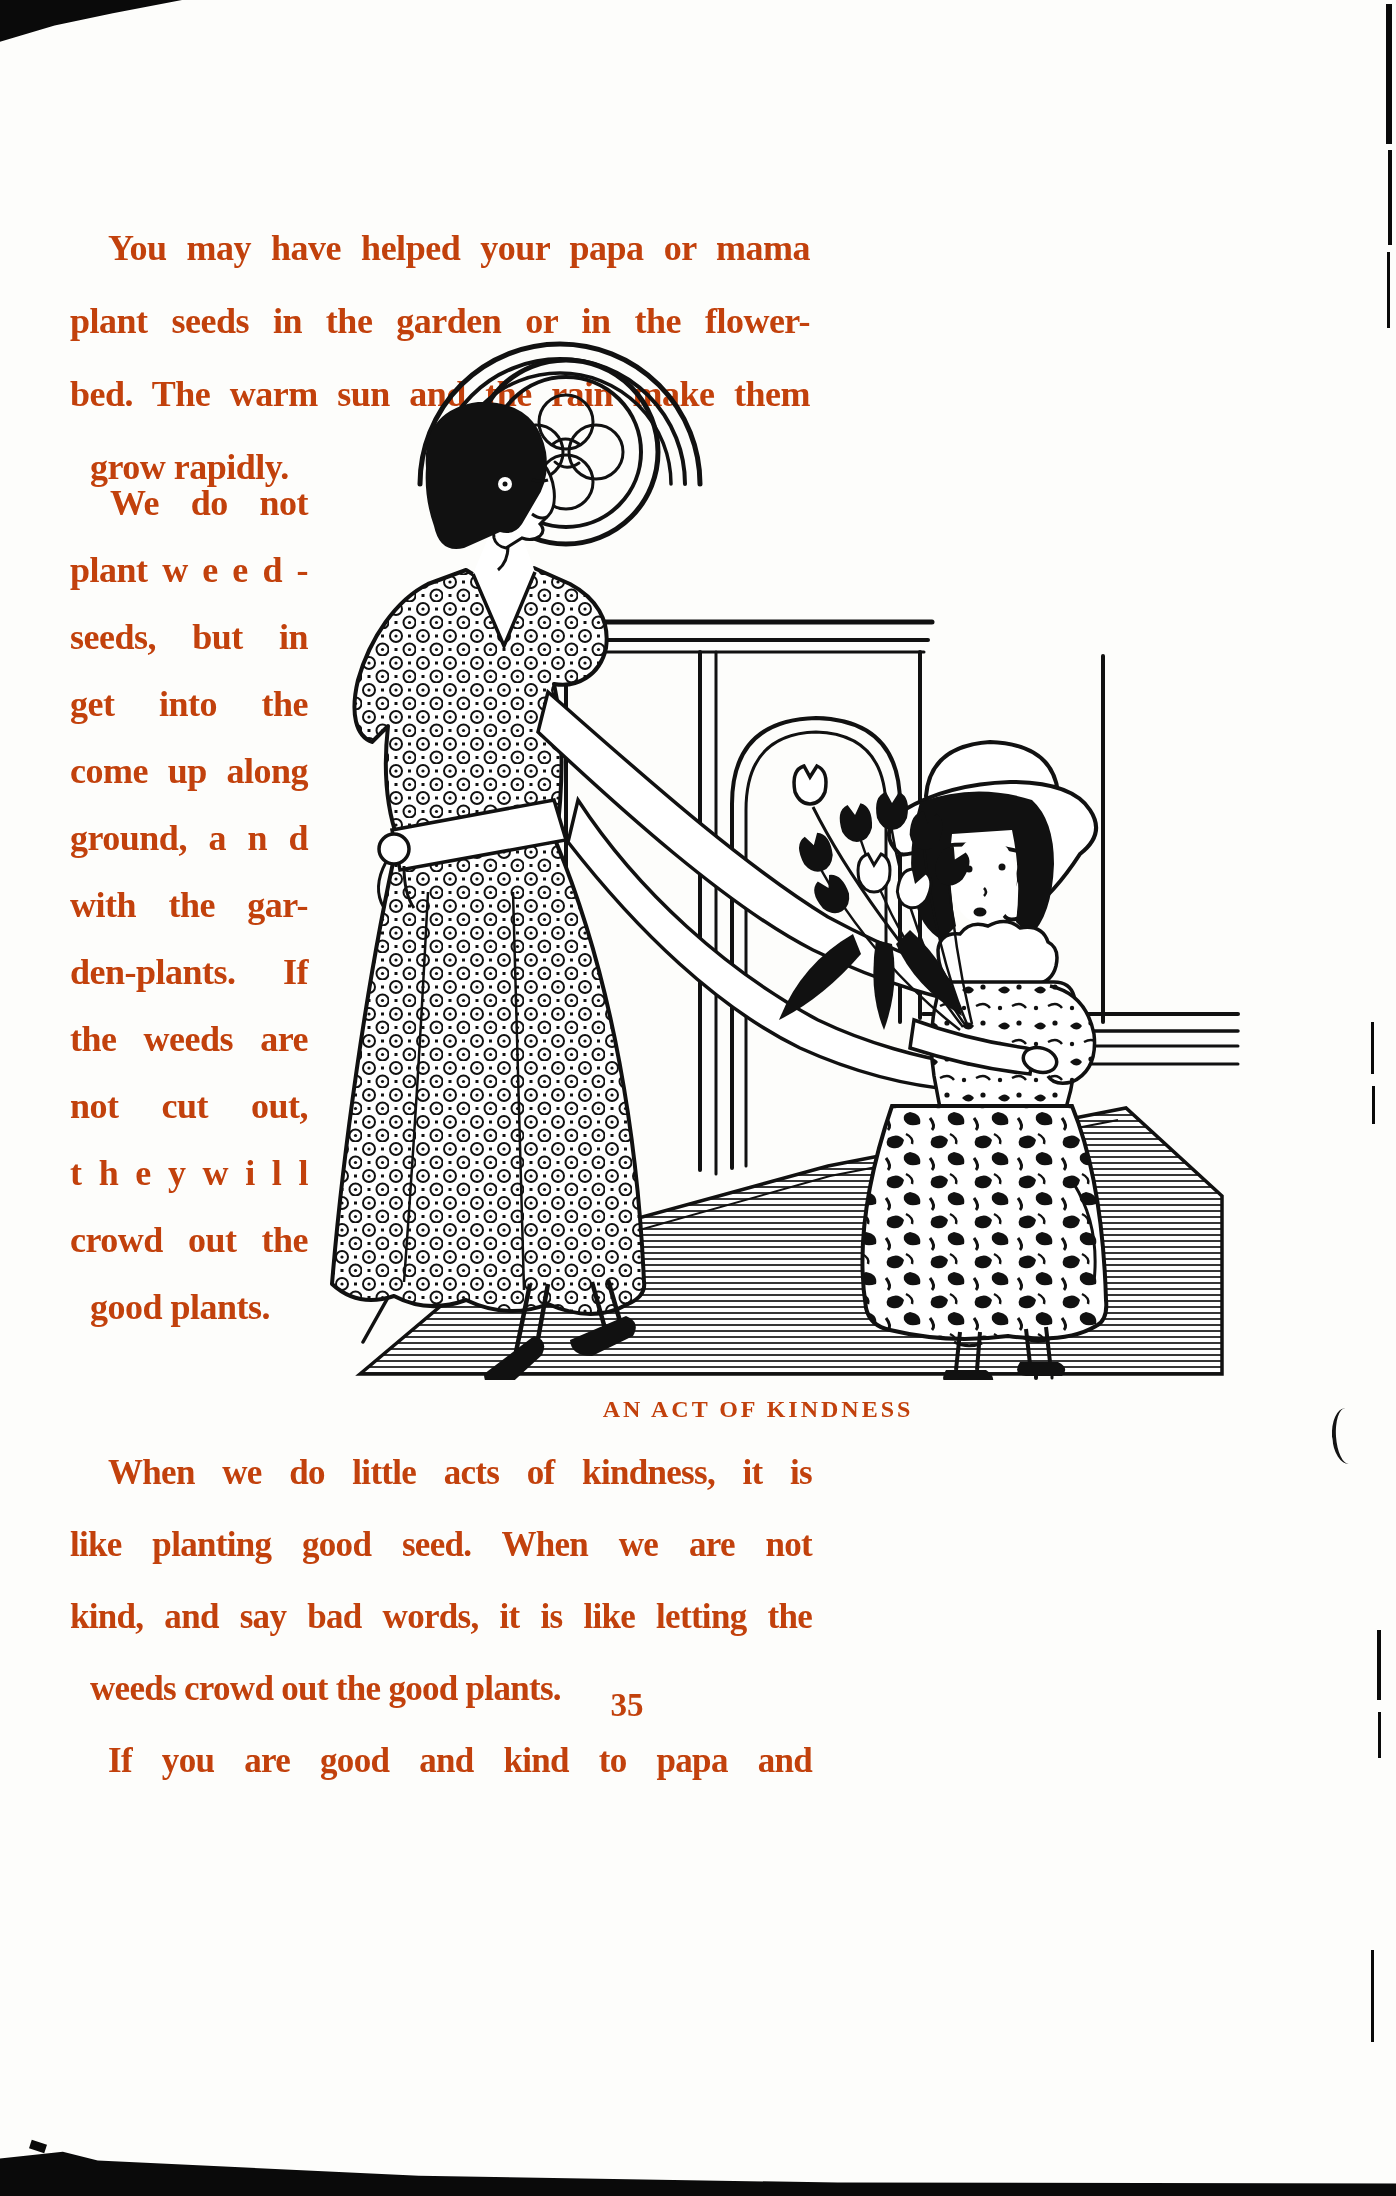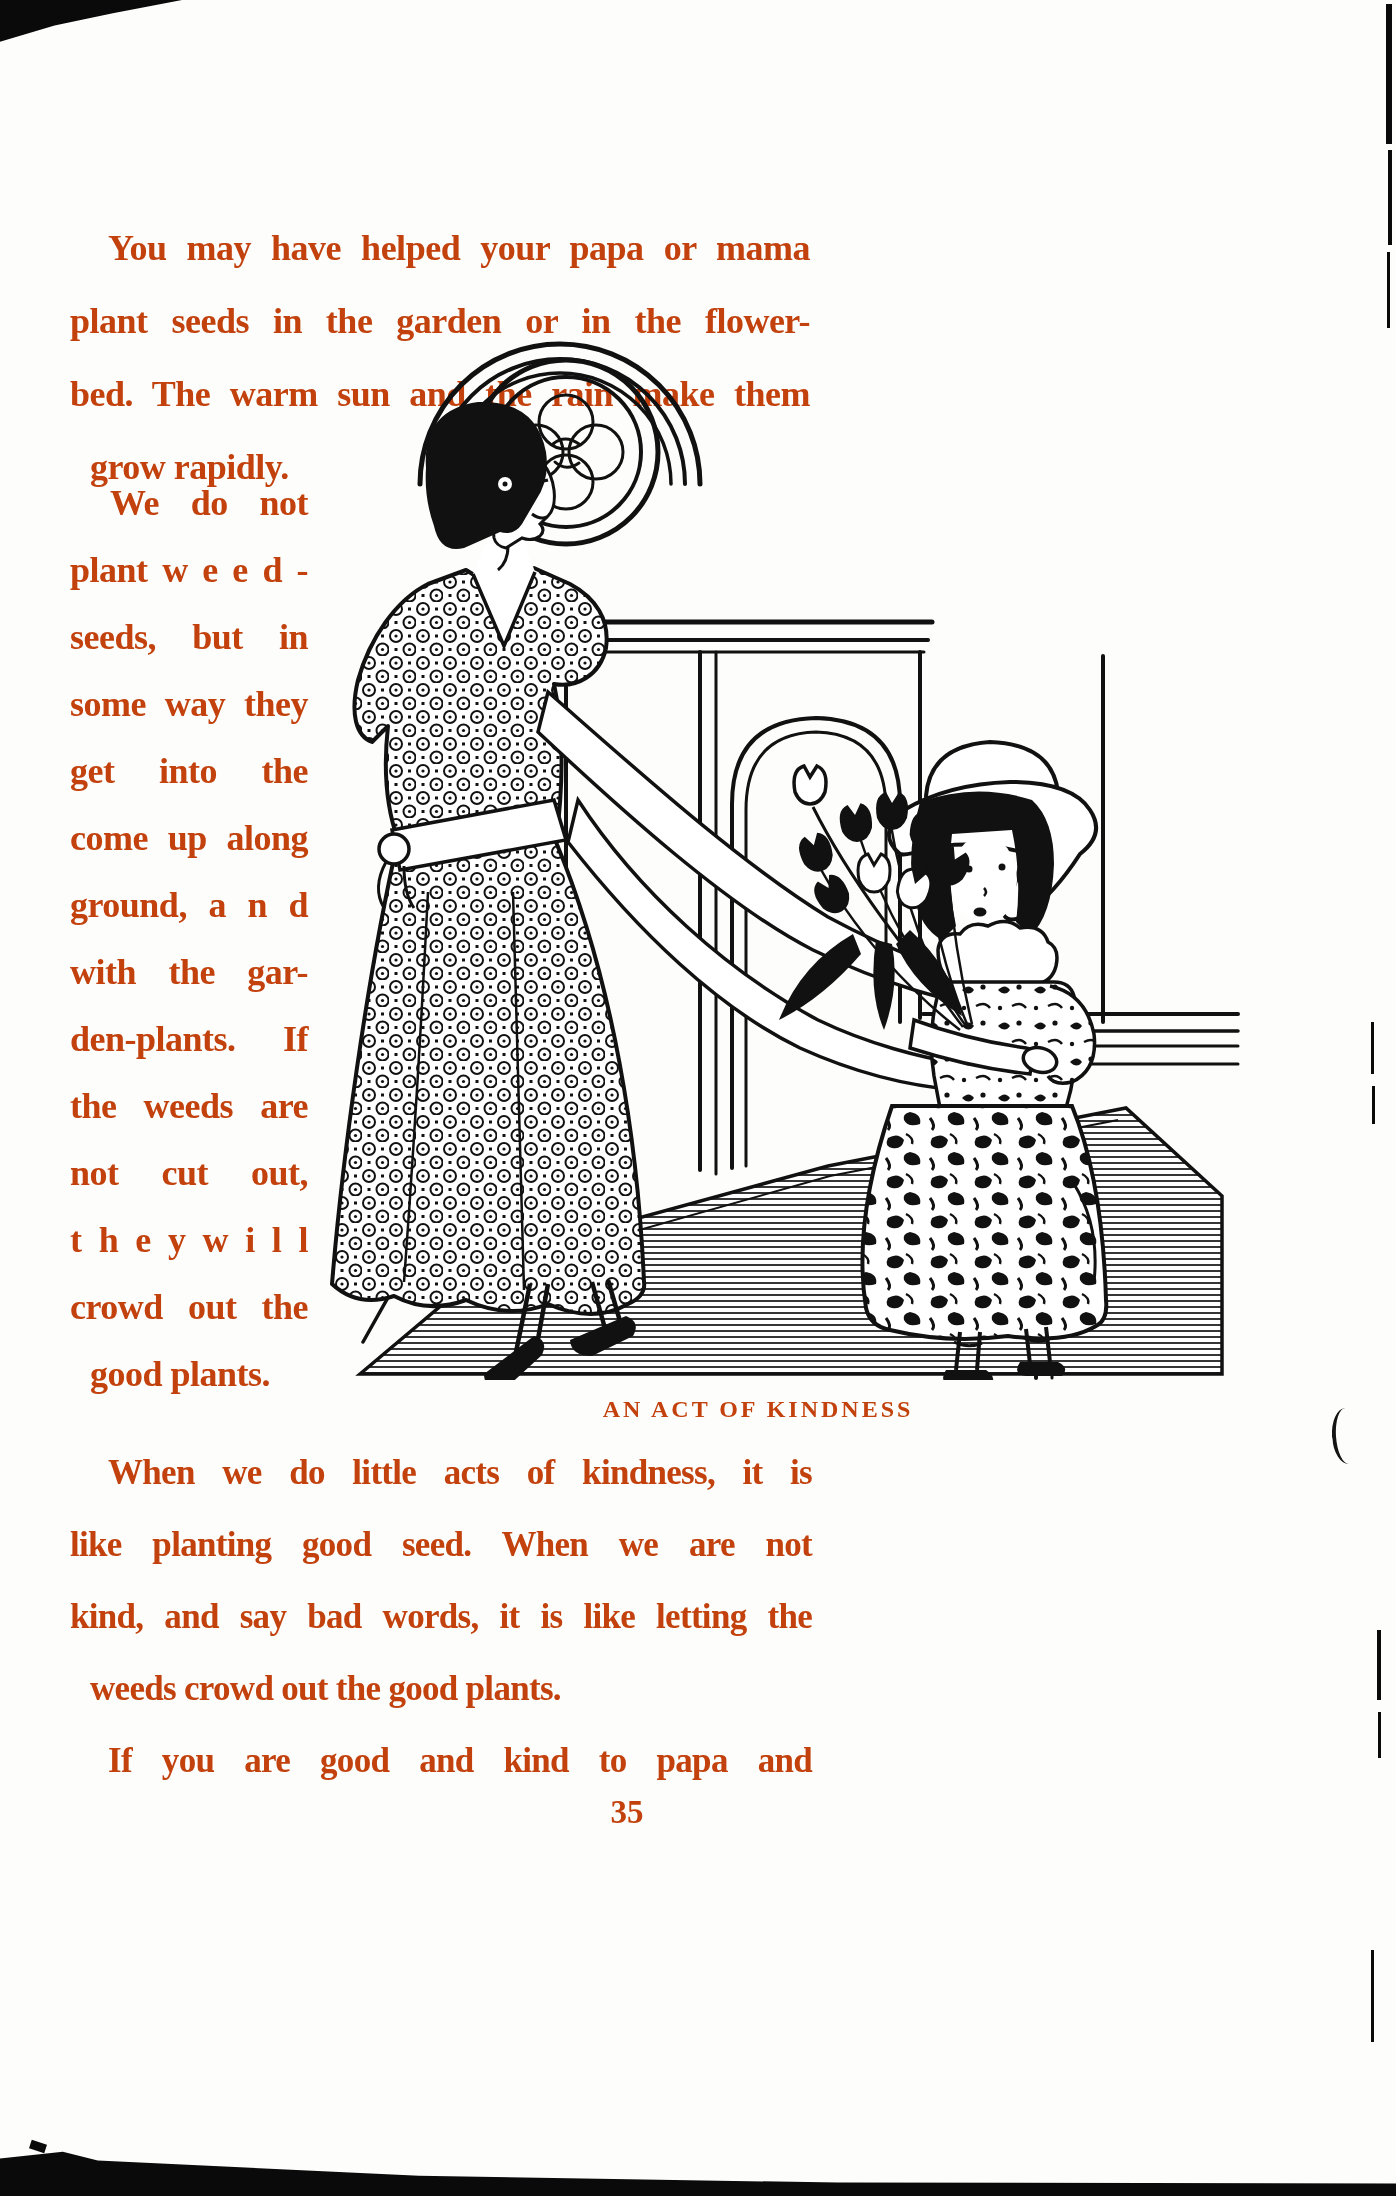--- a/index.html
+++ b/index.html
@@ -13,21 +13,21 @@
     text-align:justify; text-align-last:justify; text-justify:inter-word;
     white-space:nowrap;
   }
   .line.flush { text-align-last:left;margin-left:20px; }
   .line.indent { padding-left:38px; }
   #para1  { left:70px;  top:212px;  width:740px; font-size:36px; line-height:73px; letter-spacing:-0.5px; }
   #colpara{ left:70px;  top:470px;  width:238px; font-size:36px; line-height:67px; letter-spacing:-0.5px; }
   #colpara .line.indent { padding-left:40px; }
   #caption{ left:563px; top:1396px; width:390px; font-size:24px; letter-spacing:3px; text-align:center; }
   #para2  { left:70px;  top:1437px; width:742px; font-size:35px; line-height:72px; letter-spacing:-0.7px; }
-  #pageno { left:582px; top:1794px; width:90px;  font-size:33px; text-align:center; }
+  #pageno { left:582px; top:1687px; width:90px;  font-size:33px; text-align:center; }
   #illustration { position:absolute; left:308px; top:332px; width:940px; height:1048px; }
   #illustration svg { display:block; width:100%; height:100%; }
 
   
   .artifact { position:absolute; background:#0a0a0a; }
   #corner-tl { left:0; top:0; width:182px; height:44px;
     clip-path:polygon(0 0, 100% 0, 62% 30%, 30% 58%, 12% 80%, 0 95%); }
   #edge-r1 { left:1386px; top:4px;   width:6px; height:140px; }
   #edge-r2 { left:1388px; top:150px; width:4px; height:95px;  }
   #edge-r3 { left:1387px; top:252px; width:3px; height:76px;  }
@@ -51,21 +51,20 @@
     <div class="line indent">You may have helped your papa or mama</div>
     <div class="line">plant seeds in the garden or in the flower-</div>
     <div class="line">bed. The warm sun and the rain make them</div>
     <div class="line flush">grow rapidly.</div>
   </div>
 
   <div class="para" id="colpara">
     <div class="line indent">We do not</div>
     <div class="line">plant w e e d -</div>
     <div class="line">seeds, but in</div>
-    <div class="line">some way they</div>
     <div class="line">get into the</div>
     <div class="line">come up along</div>
     <div class="line">ground, a n d</div>
     <div class="line">with the gar-</div>
     <div class="line">den-plants. If</div>
     <div class="line">the weeds are</div>
     <div class="line">not cut out,</div>
     <div class="line">t h e y w i l l</div>
     <div class="line">crowd out the</div>
     <div class="line flush">good plants.</div>

